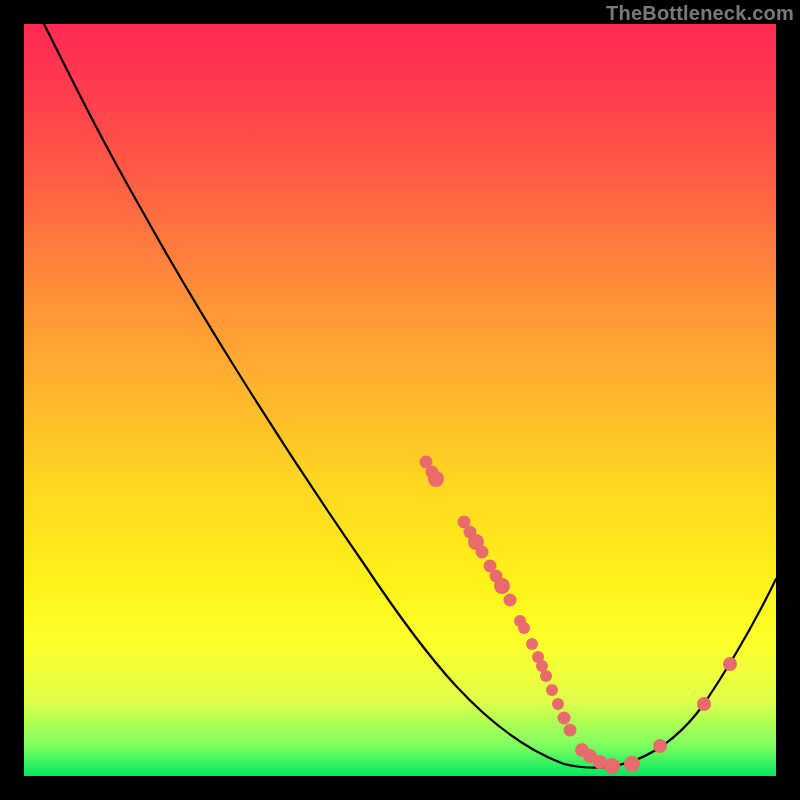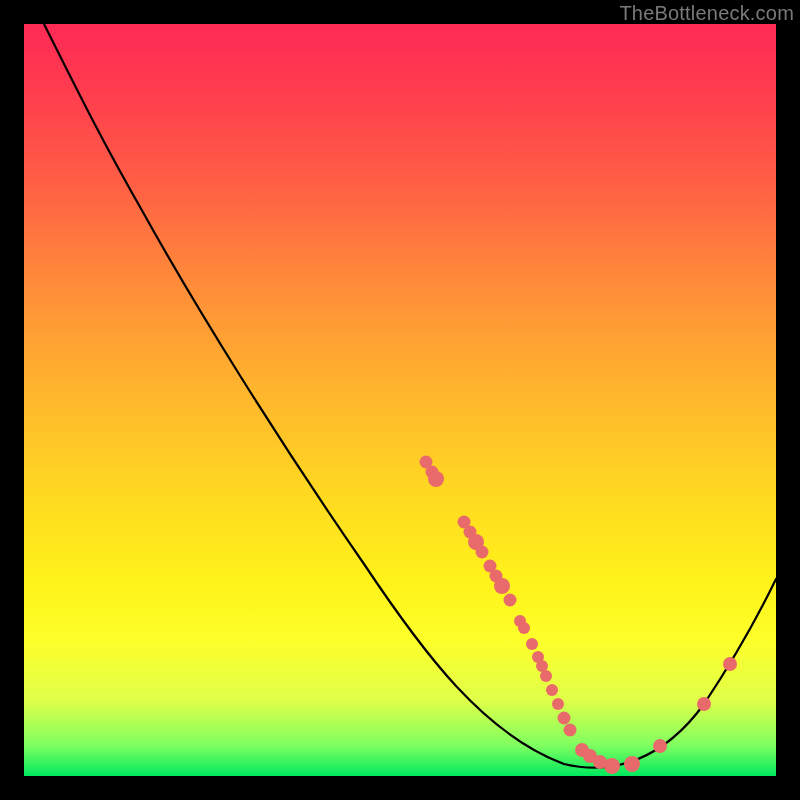--- a/index.html
+++ b/index.html
@@ -37,21 +37,21 @@
       #e0ff4a 90%,
       #7dff60 96%,
       #00e85e 100%);
   }
   .watermark {
     position: absolute;
     top: 2px;
     right: 6px;
     color: #7a7a7a;
     font-size: 20px;
-    font-weight: 400;
+    font-weight: 700;
     letter-spacing: 0.2px;
     z-index: 10;
   }
   svg.curve {
     position: absolute;
     left: 0;
     top: 0;
     width: 100%;
     height: 100%;
     overflow: visible;

